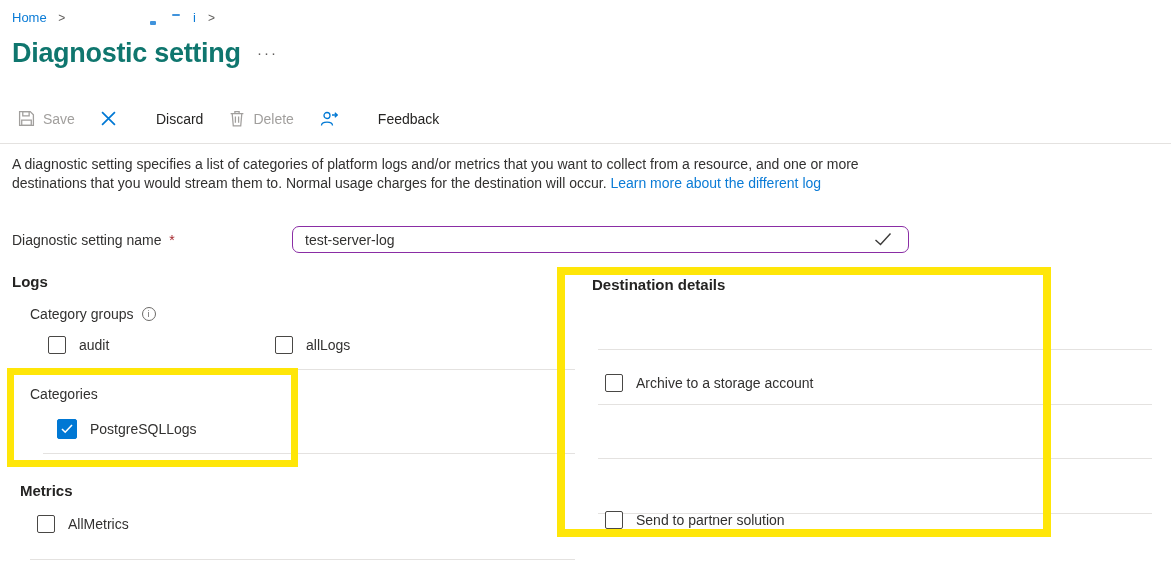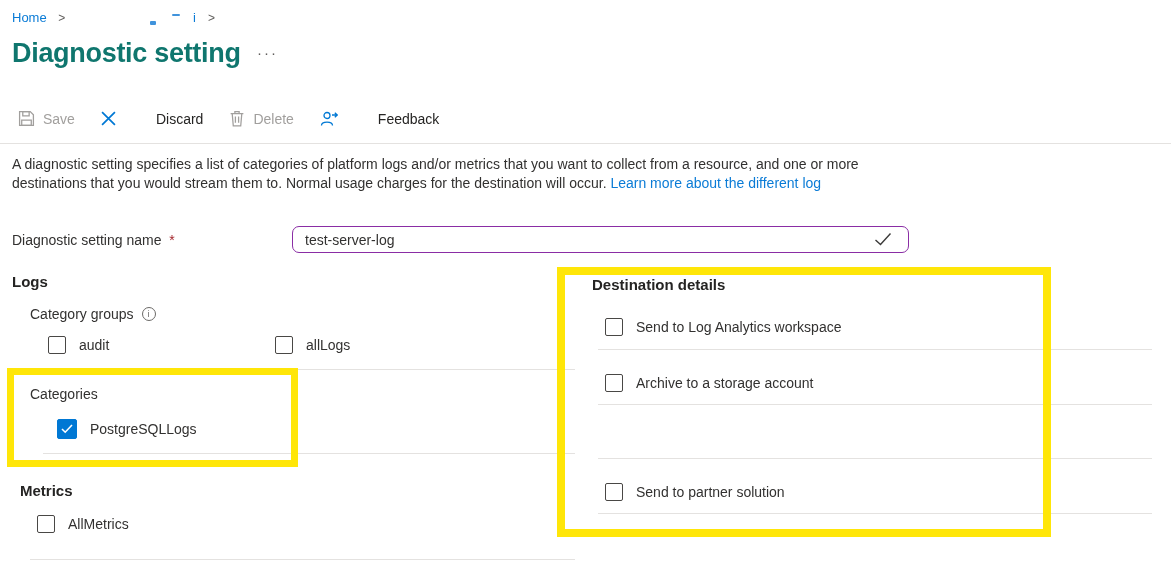--- a/index.html
+++ b/index.html
@@ -132,35 +132,31 @@
 
   <div class="abs sech" style="left:12px;top:482px;margin-left:8px;">Metrics</div>
   <div class="cbrow" style="left:37px;top:515px;">
     <span class="cb"></span>
     <span class="lbl">AllMetrics</span>
   </div>
   <div class="divider" style="left:30px;top:559px;width:545px;"></div>
 
   <div class="abs sech" style="left:592px;top:276px;">Destination details</div>
 
-  <div class="cbrow" style="left:605px;top:318px;">
-    <span class="cb"></span>
-    <span class="lbl">Send to Log Analytics workspace</span>
-  </div>
   <div class="divider" style="left:598px;top:349px;width:554px;"></div>
 
   <div class="cbrow" style="left:605px;top:374px;">
     <span class="cb"></span>
     <span class="lbl">Archive to a storage account</span>
   </div>
   <div class="divider" style="left:598px;top:404px;width:554px;"></div>
 
   <div class="divider" style="left:598px;top:458px;width:554px;"></div>
 
-  <div class="cbrow" style="left:605px;top:483px;">
+  <div class="cbrow" style="left:605px;top:511px;">
     <span class="cb"></span>
     <span class="lbl">Send to partner solution</span>
   </div>
   <div class="divider" style="left:598px;top:513px;width:554px;"></div>
 
   <div class="ybox" style="left:557px;top:267px;width:494px;height:270px;border-width:8px;"></div>
 
 </div>
 
 </body></html>

